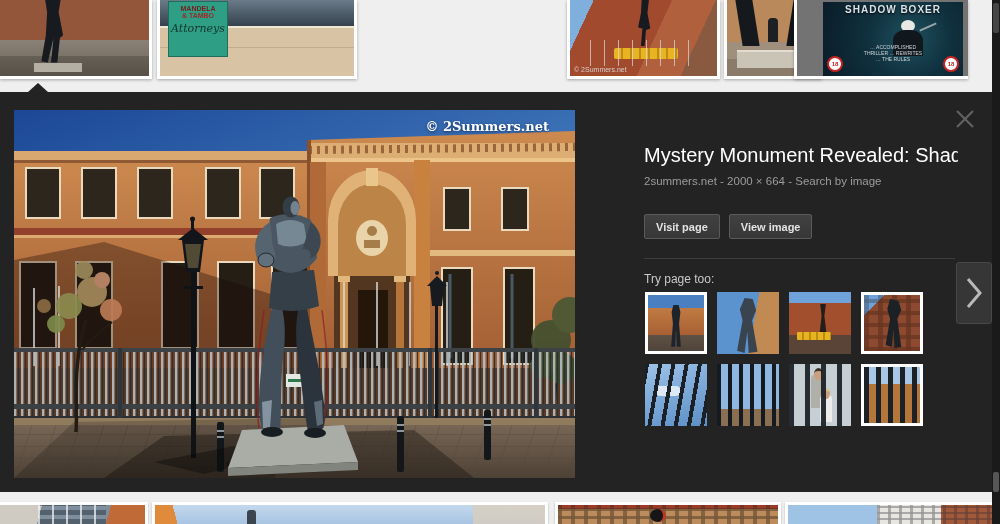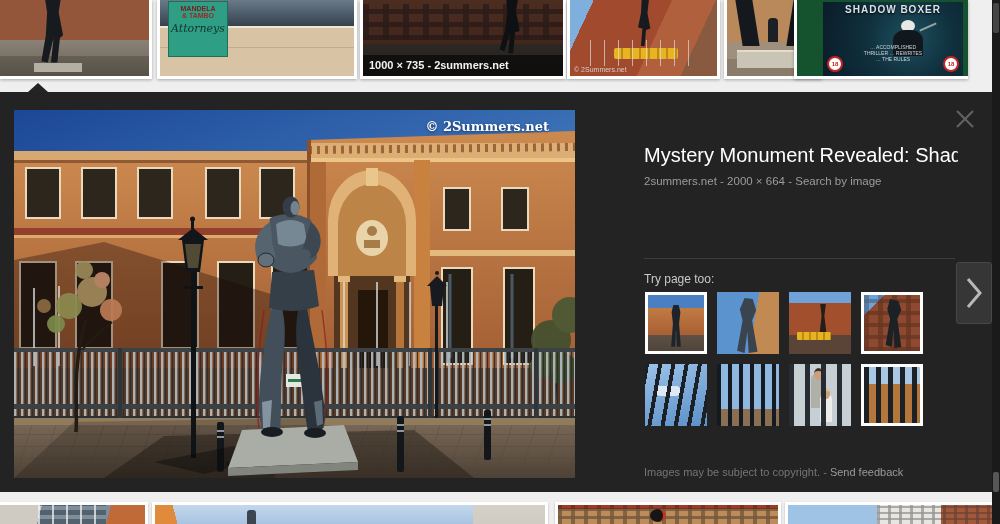--- a/index.html
+++ b/index.html
@@ -7,21 +7,21 @@
           font-family:"Liberation Sans",sans-serif;overflow:hidden;}
 
   
   .tt{position:absolute;top:0;height:76px;border:3px solid #fff;border-top:none;
       box-shadow:0 1px 3px rgba(0,0,0,.3);overflow:hidden;cursor:pointer;background:#a16207;}
   .ttA{left:0;width:149px;border-left:none;}
   .ttB{left:157px;width:194px;}
   .ttC{left:360px;width:200px;}
   .ttD{left:567px;width:147px;}
   .ttE{left:724px;width:92px;}
-  .ttF{left:794px;width:171px;border-right:none;background:#14532d;}
+  .ttF{left:794px;width:171px;border-right:none;background:#737373;}
   .fill{position:absolute;inset:0;}
   .ms{position:absolute;background:#171b1f;}
   .cap{position:absolute;left:0;right:0;bottom:0;height:21px;background:rgba(8,8,8,.72);
        color:#f2f2f2;font-size:11px;font-weight:bold;line-height:21px;padding-left:6px;white-space:nowrap;}
   .tinywm{position:absolute;left:4px;bottom:3px;font-size:7px;color:#ddd;opacity:.9;}
   .dim{position:absolute;inset:0;background:rgba(0,0,0,.38);}
 
   .pointer{position:absolute;top:83px;left:28px;width:0;height:0;
            border-left:10px solid transparent;border-right:10px solid transparent;
            border-bottom:9px solid #232323;}
@@ -77,28 +77,20 @@
          background:linear-gradient(180deg,#6a7a88,#35424e),repeating-linear-gradient(90deg,transparent 0 42px,#f0ead8 42px 46px);
          background-blend-mode:normal;border-bottom:2px solid #efe7d2;"></div>
     <div style="position:absolute;left:0;right:0;top:47px;height:1px;background:#c2ac8c;"></div>
     <div style="position:absolute;left:8px;top:1px;width:58px;height:54px;background:#2e9e85;border:1px solid #1f6e5c;text-align:center;">
       <div style="font-size:7px;font-weight:bold;color:#7a1d1d;margin-top:3px;">MANDELA</div>
       <div style="font-size:7px;font-weight:bold;color:#9c2a2a;">&amp; TAMBO</div>
       <div style="font-size:11px;font-style:italic;font-family:'DejaVu Serif',serif;color:#14352e;margin-top:3px;">Attorneys</div>
     </div>
   </div>
 
-  <div class="tt ttC">
-    <div class="fill" style="background:linear-gradient(180deg,#7a4a36 0%,#6c3f2e 58%,#47403a 58%,#3c3631 100%);"></div>
-    <div style="position:absolute;left:0;top:4px;right:0;height:36px;opacity:.5;
-         background:repeating-linear-gradient(90deg,rgba(25,20,30,.8) 0 6px,transparent 6px 20px),repeating-linear-gradient(0deg,rgba(25,20,30,.8) 0 5px,transparent 5px 13px);"></div>
-    <div class="ms" style="left:128px;top:0;width:48px;height:56px;clip-path:polygon(32% 0,56% 0,52% 20%,60% 55%,50% 58%,46% 95%,36% 95%,40% 58%,28% 92%,18% 88%,30% 52%,34% 20%);"></div>
-    <div class="dim"></div>
-    <div class="cap">1000 × 735 - 2summers.net</div>
-  </div>
 
   <div class="tt ttD">
     <div class="fill" style="background:linear-gradient(115deg,#7fb0dd 0 13%,#a14a2e 13% 56%,#b0603c 56% 80%,#8a5a40 80%);"></div>
     <div class="ms" style="left:58px;top:0;width:36px;height:46px;clip-path:polygon(38% 0,58% 0,54% 28%,62% 62%,50% 65%,46% 100%,36% 100%,40% 62%,28% 60%,36% 28%);"></div>
     <div style="position:absolute;left:44px;bottom:17px;width:64px;height:11px;border-radius:2px;
          background:repeating-linear-gradient(90deg,#e8b422 0 7px,#c08a16 7px 9px);"></div>
     <div style="position:absolute;left:20px;bottom:10px;width:110px;height:26px;opacity:.7;
          background:repeating-linear-gradient(90deg,#d8dcdc 0 1px,transparent 1px 14px);"></div>
     <div class="tinywm">© 2Summers.net</div>
   </div>
@@ -335,20 +327,24 @@
       <svg width="22" height="22" viewBox="0 0 22 22">
         <line x1="3" y1="3" x2="19" y2="19" stroke="#626262" stroke-width="2.2"></line>
         <line x1="19" y1="3" x2="3" y2="19" stroke="#626262" stroke-width="2.2"></line>
       </svg>
     </button>
 
     <div class="rtitle">Mystery Monument Revealed: Shado…</div>
     <div class="rmeta">
       <span>2summers.net</span><span> - </span><span>2000 × 664</span><span> - </span><span class="lnk">Search by image</span>
     </div>
+    <div class="btnrow">
+      <button class="gbtn">Visit page</button>
+      <button class="gbtn">View image</button>
+    </div>
     <div class="divider"></div>
     <div class="trylbl">Try page too:</div>
 
     <div class="gt fr" style="left:645px;top:200px;">
       <div class="fill" style="background:linear-gradient(180deg,#4a80c2 0 24%,#c07a42 24%,#a86034 72%,#5e5044 72%,#50443a 100%);"></div>
       <div class="ms" style="left:17px;top:10px;width:22px;height:44px;background:#1d242b;clip-path:polygon(38% 0,62% 0,70% 16%,64% 42%,72% 95%,54% 95%,50% 55%,46% 95%,28% 95%,36% 42%,30% 16%);"></div>
     </div>
     <div class="gt" style="left:717px;top:200px;">
       <div class="fill" style="background:linear-gradient(100deg,#5b93cf 0 58%,#c08a52 58%);"></div>
       <div class="ms" style="left:14px;top:6px;width:34px;height:56px;background:#39444f;clip-path:polygon(40% 0,64% 2%,74% 22%,62% 40%,78% 96%,52% 98%,48% 60%,40% 98%,18% 94%,34% 40%,26% 20%);"></div>
@@ -387,23 +383,20 @@
       <div class="fill" style="background:linear-gradient(180deg,#a8c8e6 0 30%,#b5763c 30%);"></div>
       <div class="fill" style="background:repeating-linear-gradient(90deg,#1c2126 0 5px,transparent 5px 12px);"></div>
     </div>
 
     <button class="nextbtn">
       <svg width="20" height="40" viewBox="0 0 20 40">
         <polyline points="4,6 16,20 4,34" fill="none" stroke="#b8b8b8" stroke-width="3"></polyline>
       </svg>
     </button>
 
-    <div class="copy">
-      <span>Images may be subject to copyright.</span><span> - </span><span class="lnk">Send feedback</span>
-    </div>
   </div>
 
   <div class="bt btG">
     <div class="fill" style="background:linear-gradient(105deg,#cfcac2 0 28%,#7e8e9c 28% 74%,#c06a38 74%);"></div>
     <div style="position:absolute;left:38px;top:0;width:68px;height:100%;opacity:.8;
          background:repeating-linear-gradient(90deg,rgba(255,255,255,.8) 0 2px,transparent 2px 14px),repeating-linear-gradient(0deg,rgba(30,40,50,.55) 0 5px,transparent 5px 9px);"></div>
   </div>
   <div class="bt btH">
     <div class="fill" style="background:linear-gradient(180deg,#c4d8ec,#a8c4e2);"></div>
     <div style="position:absolute;left:0;top:0;width:36px;height:100%;

